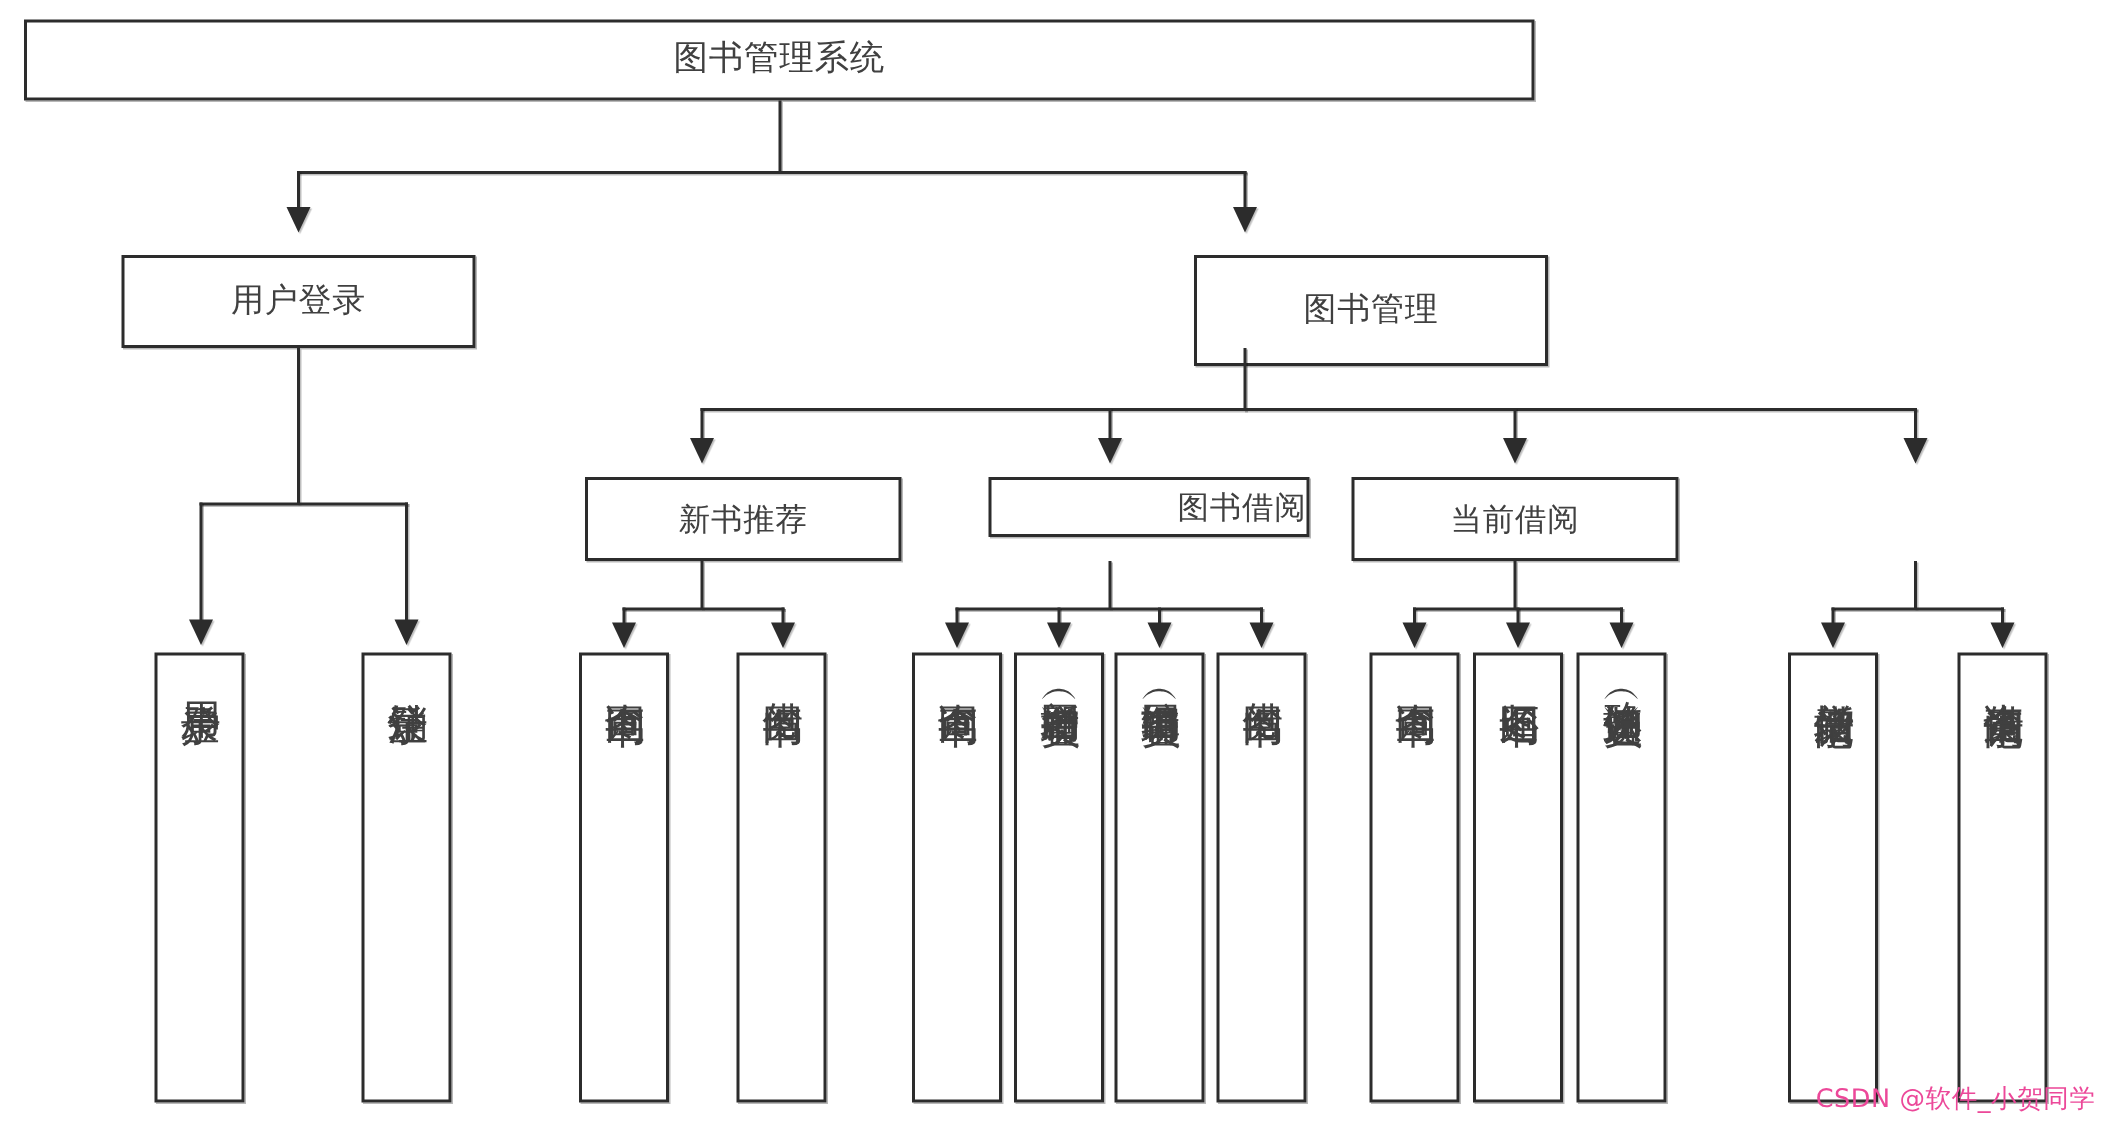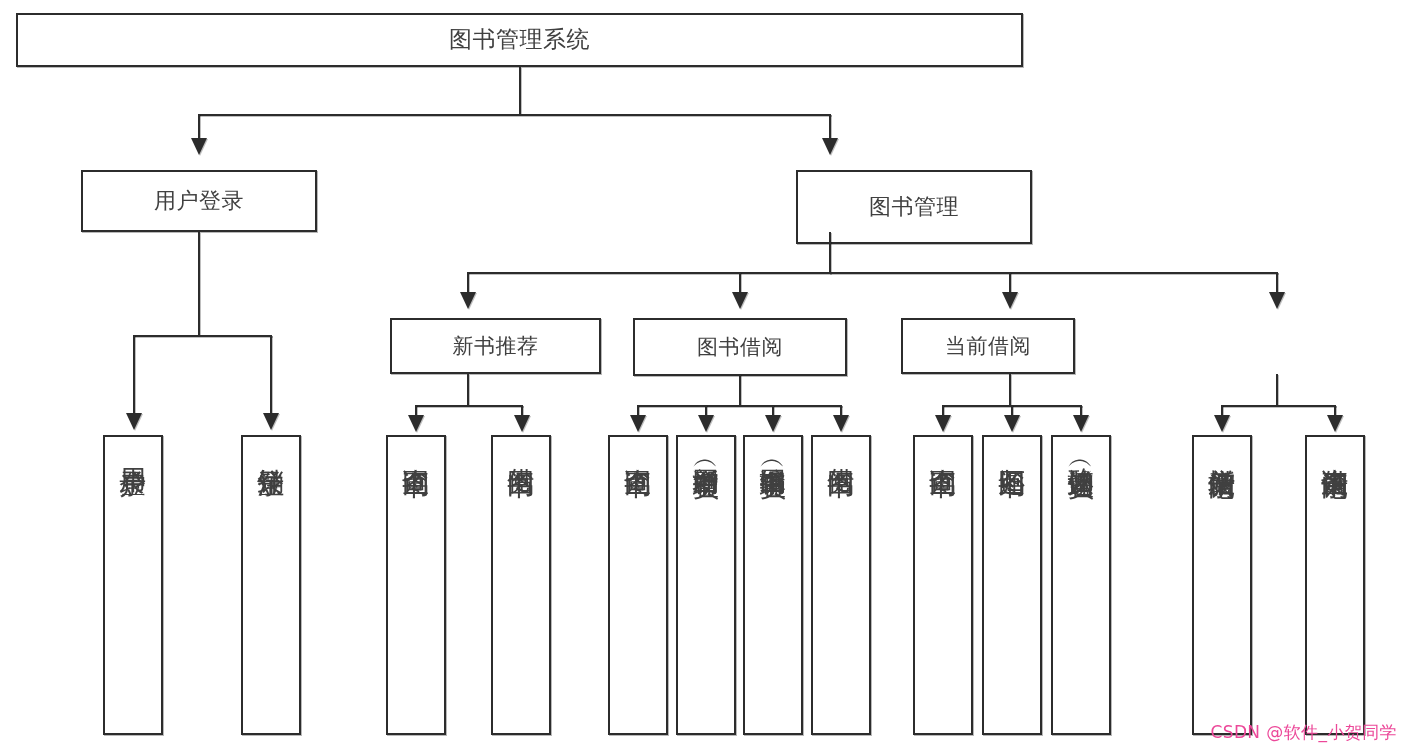--- a/index.html
+++ b/index.html
@@ -123,24 +123,24 @@
   <div class="ln v sh" style="left:1009px; top:272px; width:2px; height:22px;"></div>
   <div class="ln v sh" style="left:1276px; top:272px; width:2px; height:22px;"></div>
   <div class="arrow" style="left:460px; top:292px;"></div>
   <div class="arrow" style="left:732px; top:292px;"></div>
   <div class="arrow" style="left:1002px; top:292px;"></div>
   <div class="arrow" style="left:1269px; top:292px;"></div>
 
   <div class="node lvl3" style="left:362px; top:318px; width:211px; height:56px;margin-left:28px;">
     <span class="label">新书推荐</span>
   </div>
-  <div class="node lvl3" style="left:633px; top:318px; width:214px; height:58px;">
+  <div class="node lvl3" style="left:659px; top:318px; width:214px; height:40px;justify-content:flex-end;">
     <span class="label">图书借阅</span>
   </div>
-  <div class="node lvl3" style="left:901px; top:318px; width:174px; height:56px;justify-content:center;">
+  <div class="node lvl3" style="left:901px; top:318px; width:218px; height:56px;justify-content:center;">
     <span class="label">当前借阅</span>
   </div>
 
   <div class="ln v sh" style="left:467px; top:374px; width:2px; height:32px;"></div>
   <div class="ln h sh" style="left:415px; top:405px; width:108px; height:2px;"></div>
   <div class="ln v sh" style="left:415px; top:405px; width:2px; height:12px;"></div>
   <div class="ln v sh" style="left:521px; top:405px; width:2px; height:12px;"></div>
   <div class="arrow" style="left:408px; top:415px;"></div>
   <div class="arrow" style="left:514px; top:415px;"></div>
 

